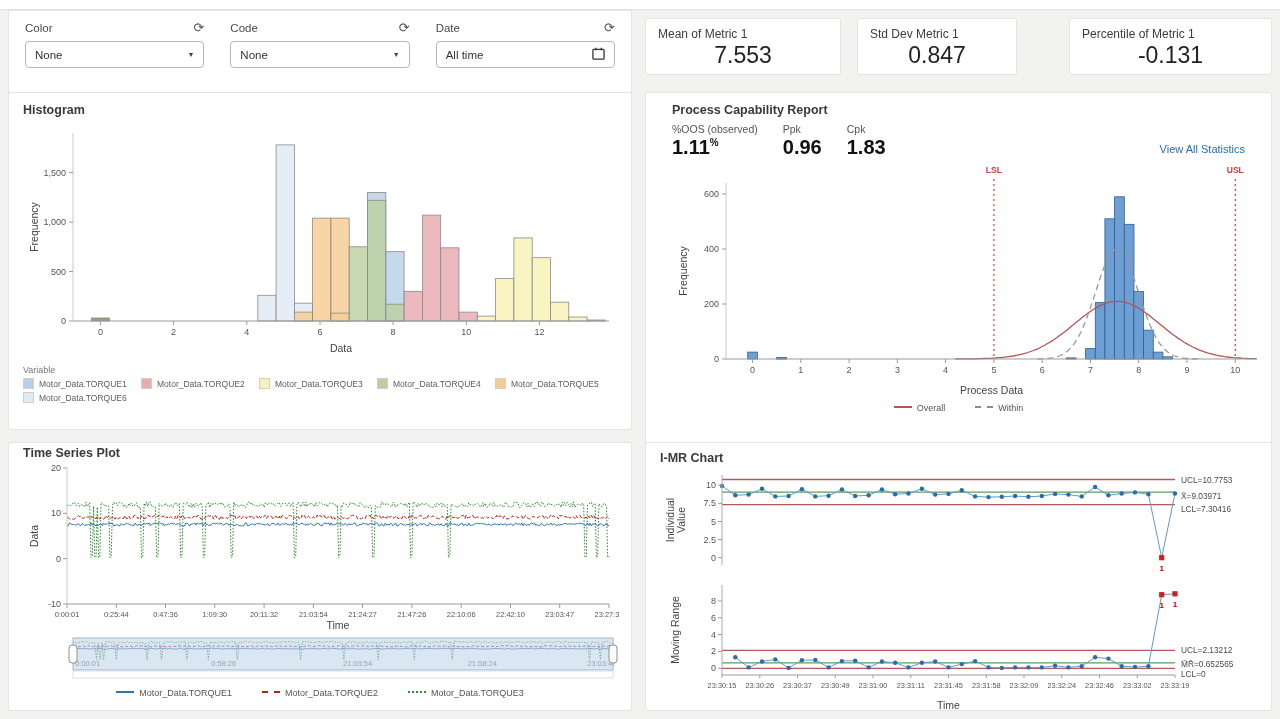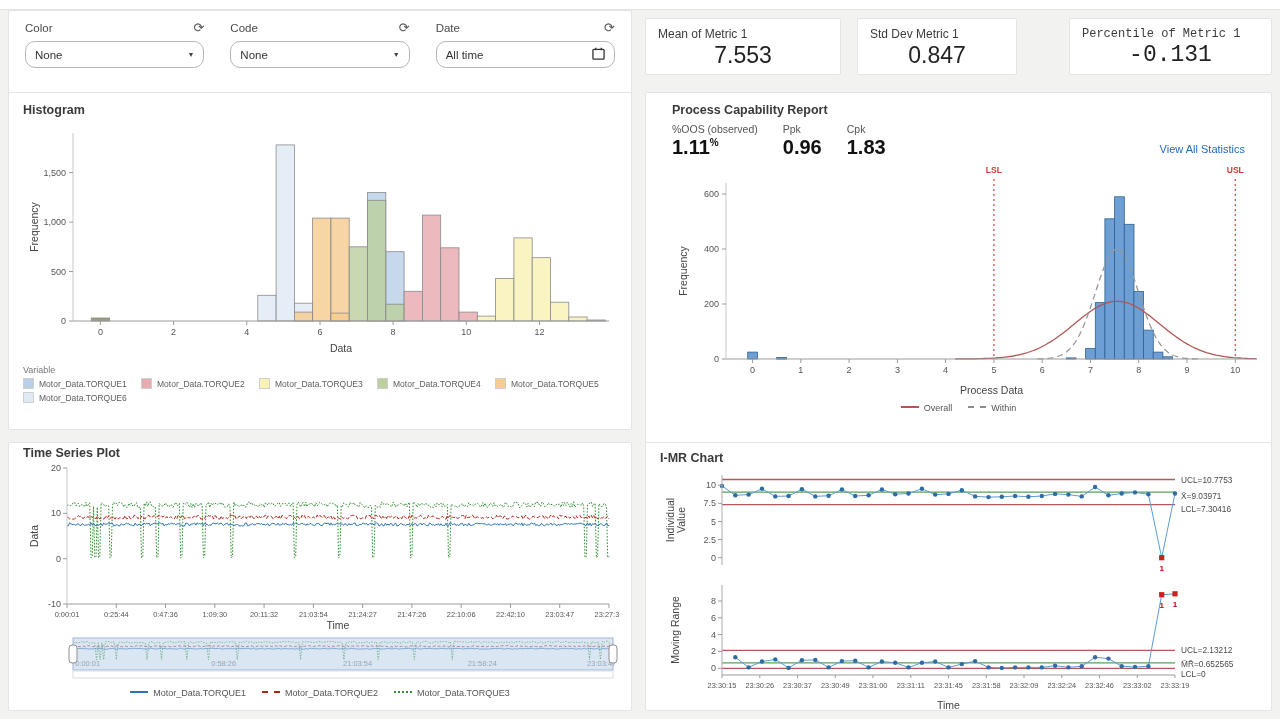--- a/index.html
+++ b/index.html
@@ -5,21 +5,21 @@
   html,body{margin:0;padding:0;background:#fff;font-family:"Liberation Sans",sans-serif;}
   .page{position:relative;width:1280px;height:719px;background:#f2f2f1;overflow:hidden;}
   .topstrip{position:absolute;top:0;left:0;width:1280px;height:9px;background:#fff;border-bottom:1px solid #e3e3e3;}
   .card{position:absolute;background:#fff;border:1px solid #e4e4e4;border-radius:2px;box-sizing:border-box;}
   .card h3{margin:0 0 2px 0;font-size:12.5px;font-weight:600;color:#3a3a3a;}
   
   .filter-card{left:8px;top:10px;width:624px;height:84px;display:flex;gap:26px;padding:10px 16px;}
   .filter-group{flex:1;min-width:0;}
   .filter-head{display:flex;justify-content:space-between;align-items:center;font-size:11.5px;color:#4a4a4a;margin-bottom:7px;}
   .refresh-icon{color:#555;font-size:13px;line-height:1;cursor:pointer;}
-  .filter-box{display:flex;justify-content:space-between;align-items:center;border:1px solid #b7b7b7;border-radius:10px;height:25px;padding:0 9px;font-size:11.5px;color:#333;background:#fff;cursor:pointer;}
+  .filter-box{display:flex;justify-content:space-between;align-items:center;border:1px solid #b7b7b7;border-radius:4px;height:25px;padding:0 9px;font-size:11.5px;color:#333;background:#fff;cursor:pointer;}
   .caret{font-size:7px;color:#444;}
   
   .metric-card{top:18px;height:57px;padding:8px 12px;}
   .metric-label{font-size:12px;color:#3c3c3c;}
   .metric-value{font-size:23px;color:#222;text-align:center;margin-top:1px;}
   
   .hist-card{left:8px;top:92px;width:624px;height:338px;padding:10px 14px;}
   .cap-card{left:645px;top:92px;width:627px;height:394px;padding:10px 26px;}
   .ts-card{left:8px;top:442px;width:624px;height:269px;padding:3px 14px;}
   .imr-card{left:645px;top:442px;width:627px;height:269px;padding:8px 14px;}
@@ -28,21 +28,21 @@
   .cap-stat .sl2{font-size:10.5px;color:#555;margin-bottom:2px;}
   .cap-stat .sv{font-size:20px;font-weight:bold;color:#111;line-height:1;}
   .cap-stat .sv sup{font-size:10px;font-weight:bold;}
   .view-link{margin-left:auto;font-size:11px;color:#1f6dbf;cursor:pointer;padding-bottom:2px;}
   
   .hleg{margin-top:6px;}
   .hleg-title{font-size:9px;color:#777;margin-bottom:3px;}
   .hleg-items{display:flex;flex-wrap:wrap;}
   .hleg-item{display:flex;align-items:center;width:118px;font-size:8.5px;color:#5d5d5d;margin-bottom:3px;}
   .hleg-item .sw{display:inline-block;width:9px;height:9px;margin-right:5px;border:1px solid #cfcfcf;}
-  .row-center{display:flex;justify-content:center;gap:16px;font-size:9px;color:#555;margin-top:2px;}
+  .row-center{display:flex;justify-content:center;gap:30px;font-size:9px;color:#555;margin-top:2px;}
   .leg-line{display:inline-block;width:18px;height:0;margin-right:5px;position:relative;top:-3px;}
   
   svg text{font-family:"Liberation Sans",sans-serif;}
   .tk{font-size:9px;fill:#555;}
   .tks{font-size:7.4px;fill:#555;}
   .axl{font-size:10.5px;fill:#444;}
   .ctl{font-size:8.3px;fill:#4a4a4a;}
   .sl{font-size:8.5px;fill:#d23a3a;font-weight:bold;}
   .flag{font-size:8px;fill:#c00000;font-weight:bold;}
   .btk{font-size:7.5px;fill:#9aa5b5;}
@@ -93,21 +93,21 @@
   </section>
 
   <section class="card metric-card" style="left:645px;width:196px;">
     <div class="metric-label">Mean of Metric 1</div>
     <div class="metric-value">7.553</div>
   </section>
   <section class="card metric-card" style="left:857px;width:160px;">
     <div class="metric-label">Std Dev Metric 1</div>
     <div class="metric-value">0.847</div>
   </section>
-  <section class="card metric-card" style="left:1069px;width:203px;font-family:Liberation Mono, monospace;">
+  <section class="card metric-card" style="left:1069px;width:203px;">
     <div class="metric-label">Percentile of Metric 1</div>
     <div class="metric-value">-0.131</div>
   </section>
 
   <section class="card hist-card">
     <h3>Histogram</h3>
     <div id="hist-chart"><svg width="596" height="236">
           <rect x="234.8" y="176.3" width="18.3" height="25.7" fill="#dfeaf4" fill-opacity="0.82" stroke="#8b8b8b" stroke-width="0.8"></rect>
           <rect x="253.1" y="25.9" width="18.3" height="176.1" fill="#dfeaf4" fill-opacity="0.82" stroke="#8b8b8b" stroke-width="0.8"></rect>
           <rect x="271.4" y="184.2" width="18.3" height="17.8" fill="#dfeaf4" fill-opacity="0.82" stroke="#8b8b8b" stroke-width="0.8"></rect>

